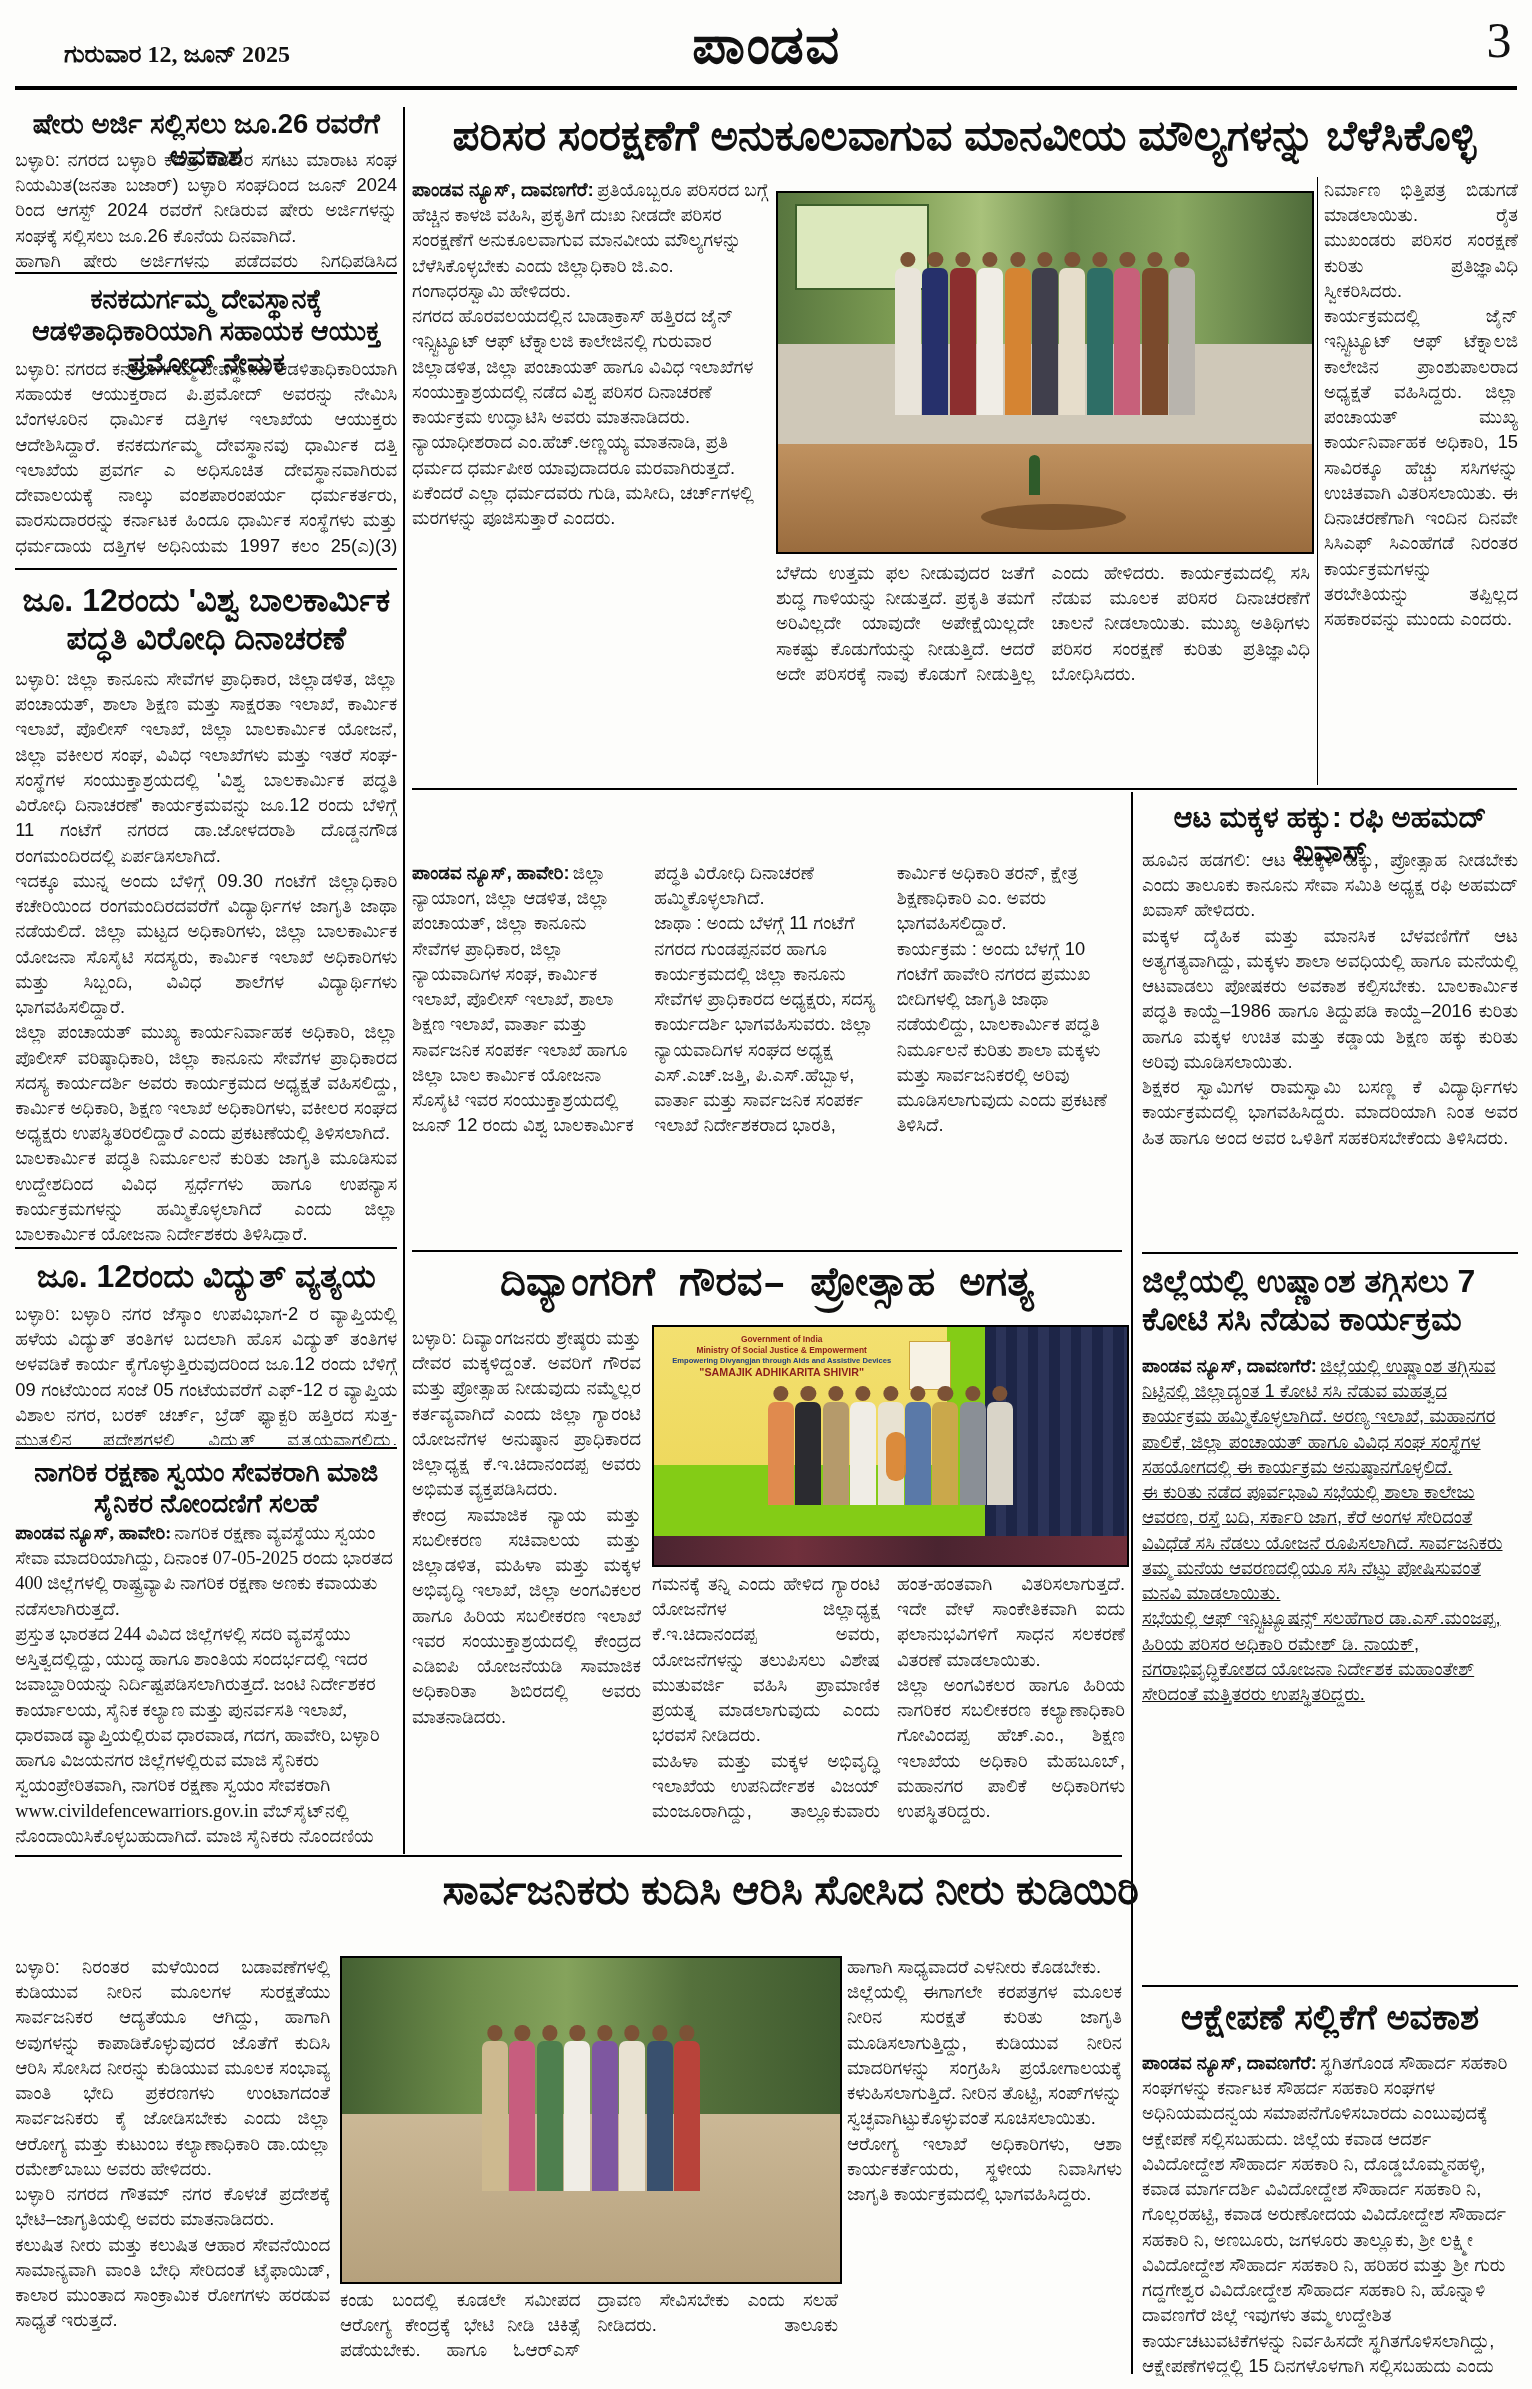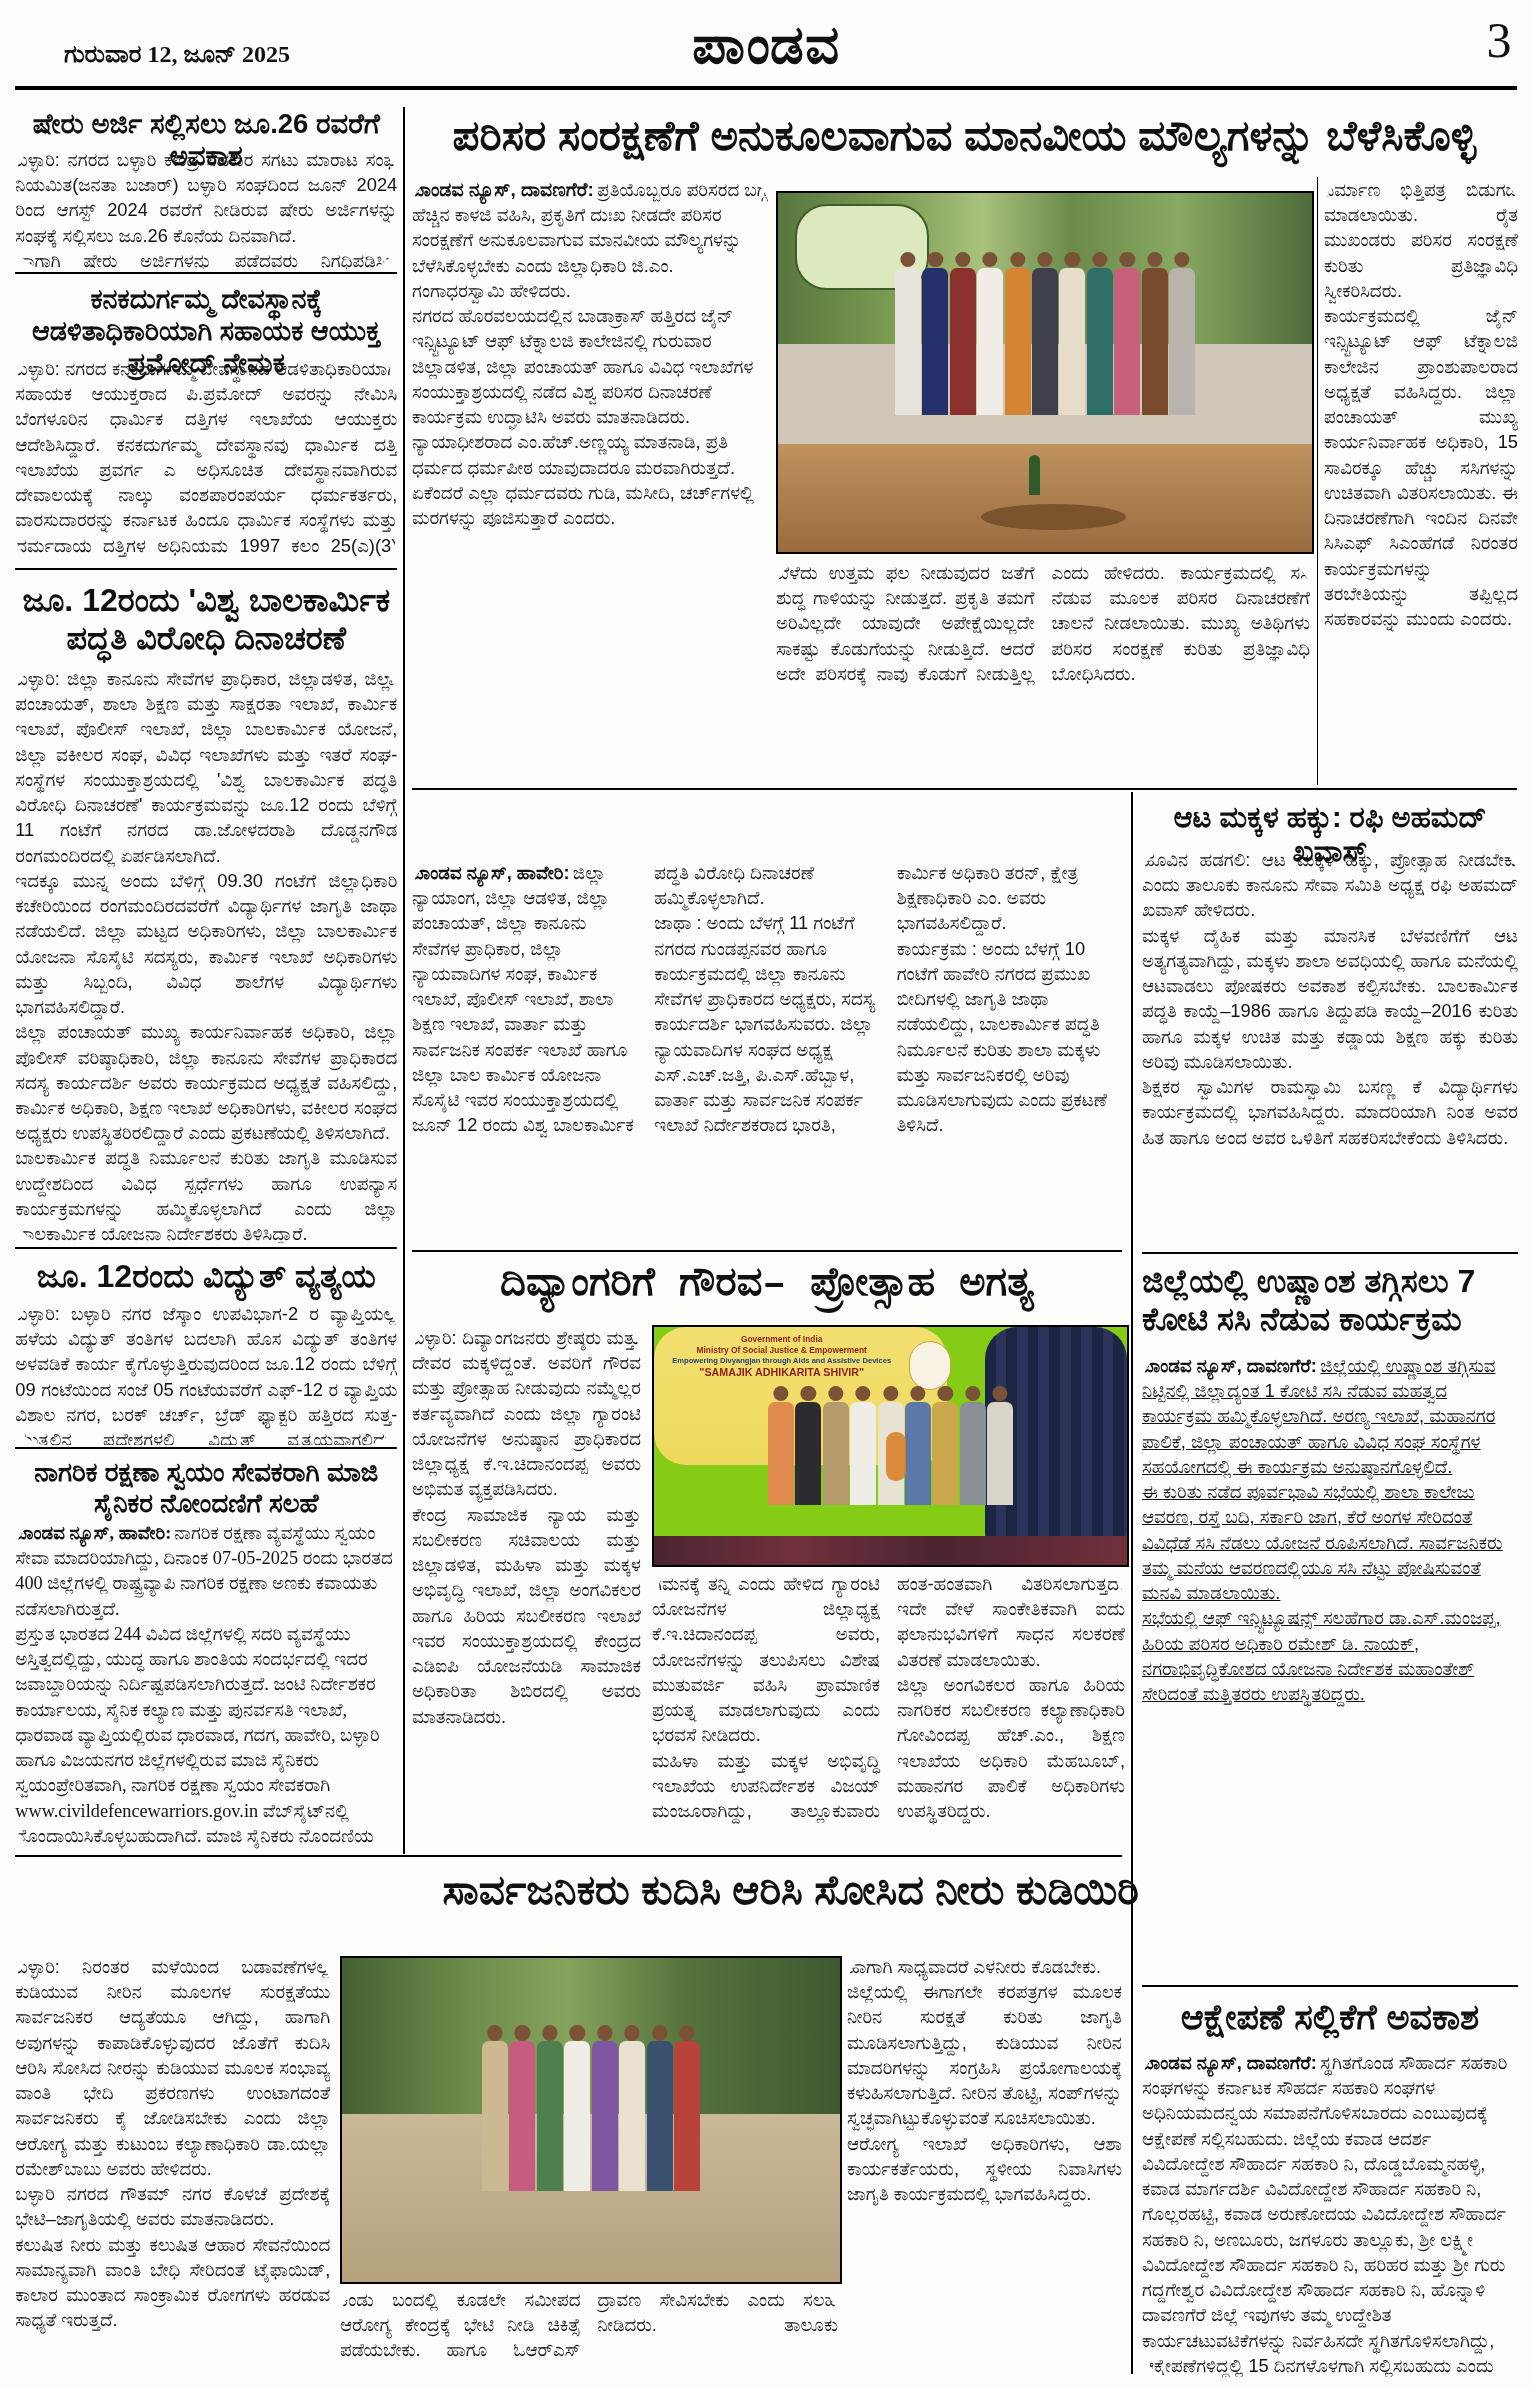--- a/index.html
+++ b/index.html
@@ -1,18 +1,18 @@
 <!DOCTYPE html>
 <html style="font-size:12.2px"><head>
 <meta charset="utf-8">
 <style>
   html,body{margin:0;padding:0;background:#e8e8e4;}
   #page{position:relative;width:1533px;height:2389px;background:#fdfdfb;color:#111;
         font-family:"Liberation Sans","DejaVu Sans",sans-serif;overflow:hidden;}
-  .abs{position:absolute;border-radius:32px;}
+  .abs{position:absolute;}
   .rule-h{position:absolute;background:#000;height:3.8px;}
   .rule-thin{position:absolute;background:#000;height:2.3px;}
   .vline{position:absolute;background:#000;width:1.5px;}
   .hl{font-weight:bold;text-align:center;line-height:1.18;letter-spacing:0;}
   .body{font-size:18.3px;line-height:1.38;text-align:justify;white-space:pre-line;}
   .dateline{font-weight:bold;}
   .masthead{font-weight:bold;letter-spacing:1.5px;}
   .photo{position:absolute;border:2.3px solid #000;overflow:hidden;background:#cfc8b8;}
   .band{position:absolute;left:0;right:0;}
   .crowd{position:absolute;left:0;right:0;display:flex;justify-content:center;align-items:flex-end;}

